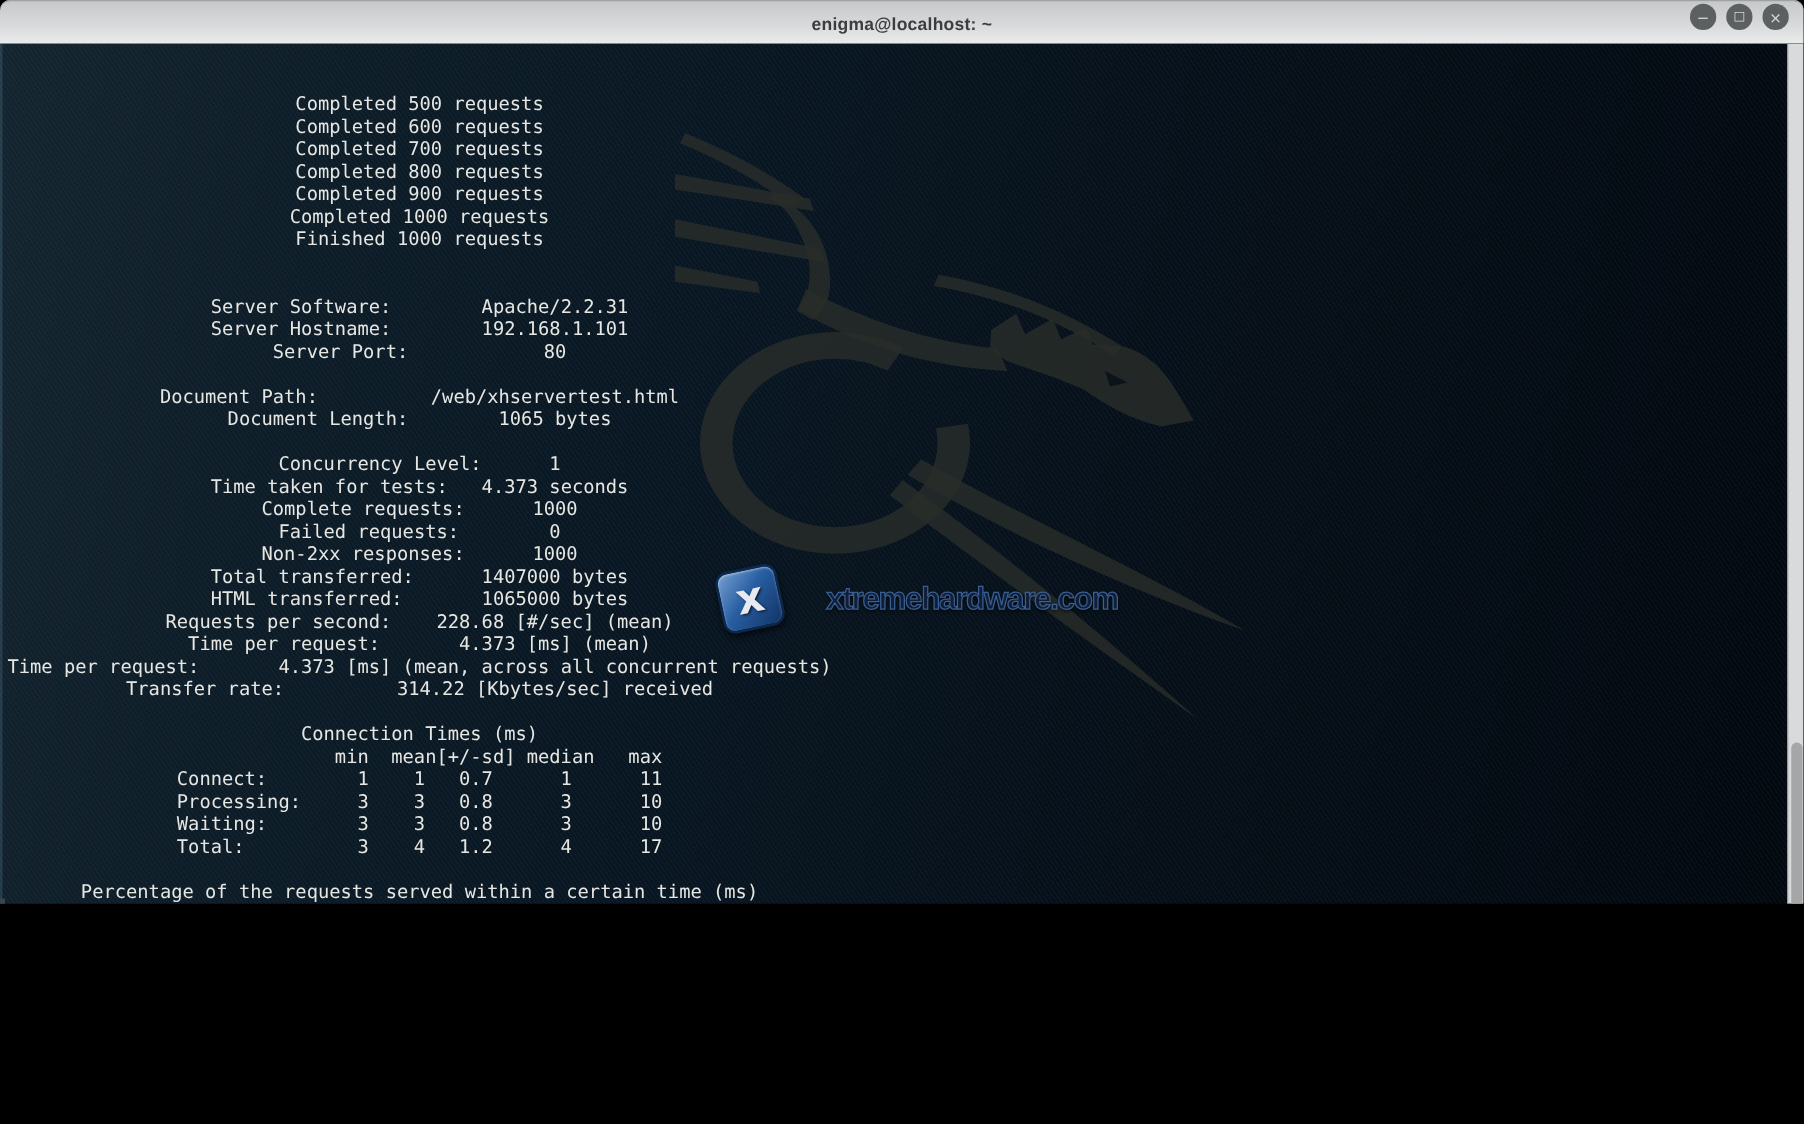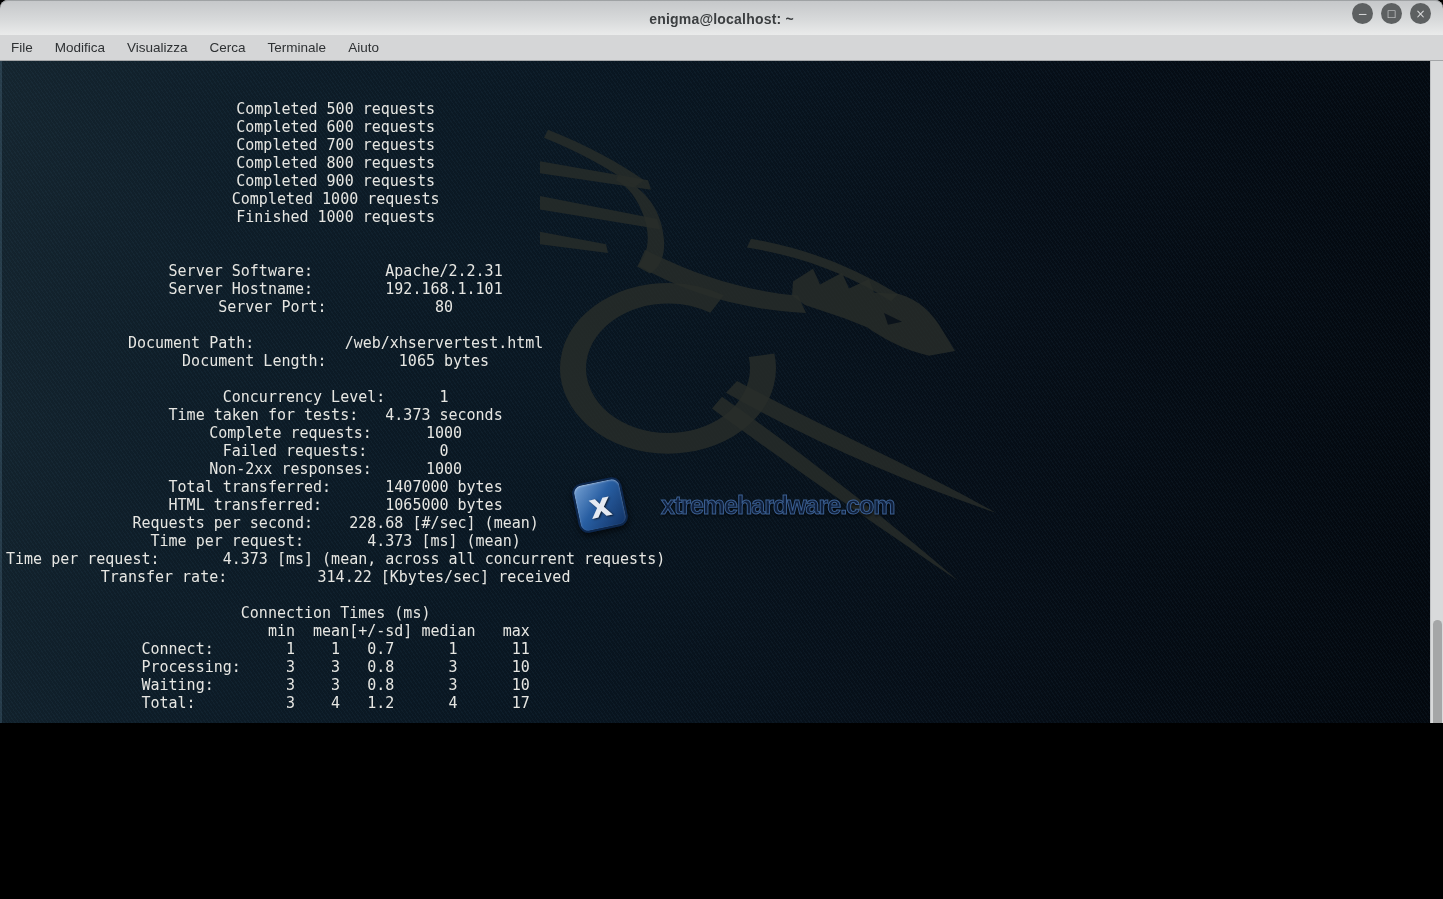--- a/index.html
+++ b/index.html
@@ -121,28 +121,20 @@
         </div>
       <div class="winbtn max">
           <span>□</span>
         </div>
       <div class="winbtn">
           <span>×</span>
         </div>
     </div>
   </div>
 
-  <div class="menubar">
-    <div class="menu-item">File</div>
-    <div class="menu-item">Modifica</div>
-    <div class="menu-item">Visualizza</div>
-    <div class="menu-item">Cerca</div>
-    <div class="menu-item">Terminale</div>
-    <div class="menu-item">Aiuto</div>
-  </div>
 
   <div class="terminal">
 
     <svg class="dragon" viewBox="0 61 1443 838" preserveAspectRatio="none">
       <g fill="#282d29" fill-opacity="0.82" stroke="none">
         <path d="M540,188 L648,212 L651,224 L540,203 Z"></path>
         <path d="M540,232 L657,261 L660,274 L540,249 Z"></path>
         <path d="M540,277 L606,293 L608,304 L540,293 Z"></path>
         <path d="M548,148 C588,168 618,189 644,212 L635,220 C608,196 578,175 544,158 Z"></path>
         <path d="M618,206 C648,225 662,252 664,288 C665,308 660,322 650,330 L637,321 C648,308 651,284 644,258 C638,237 629,220 616,212 Z"></path>

